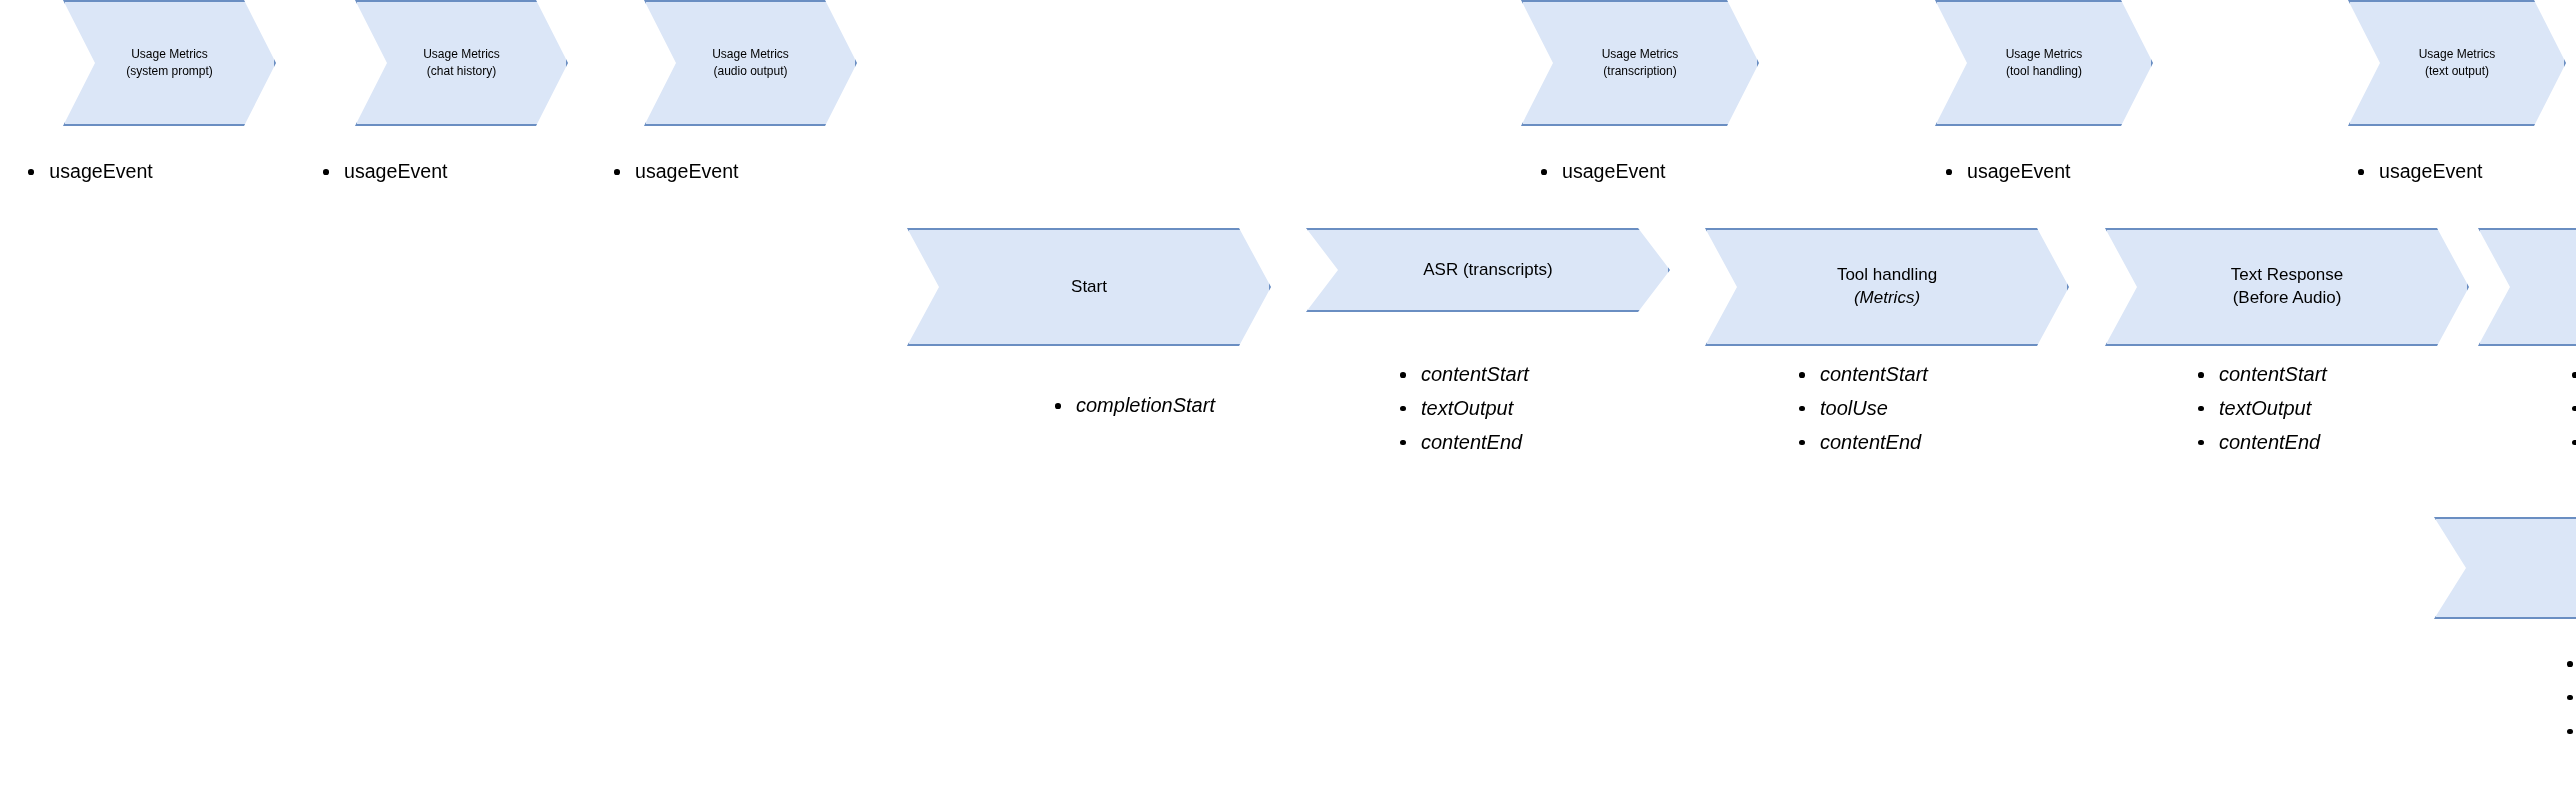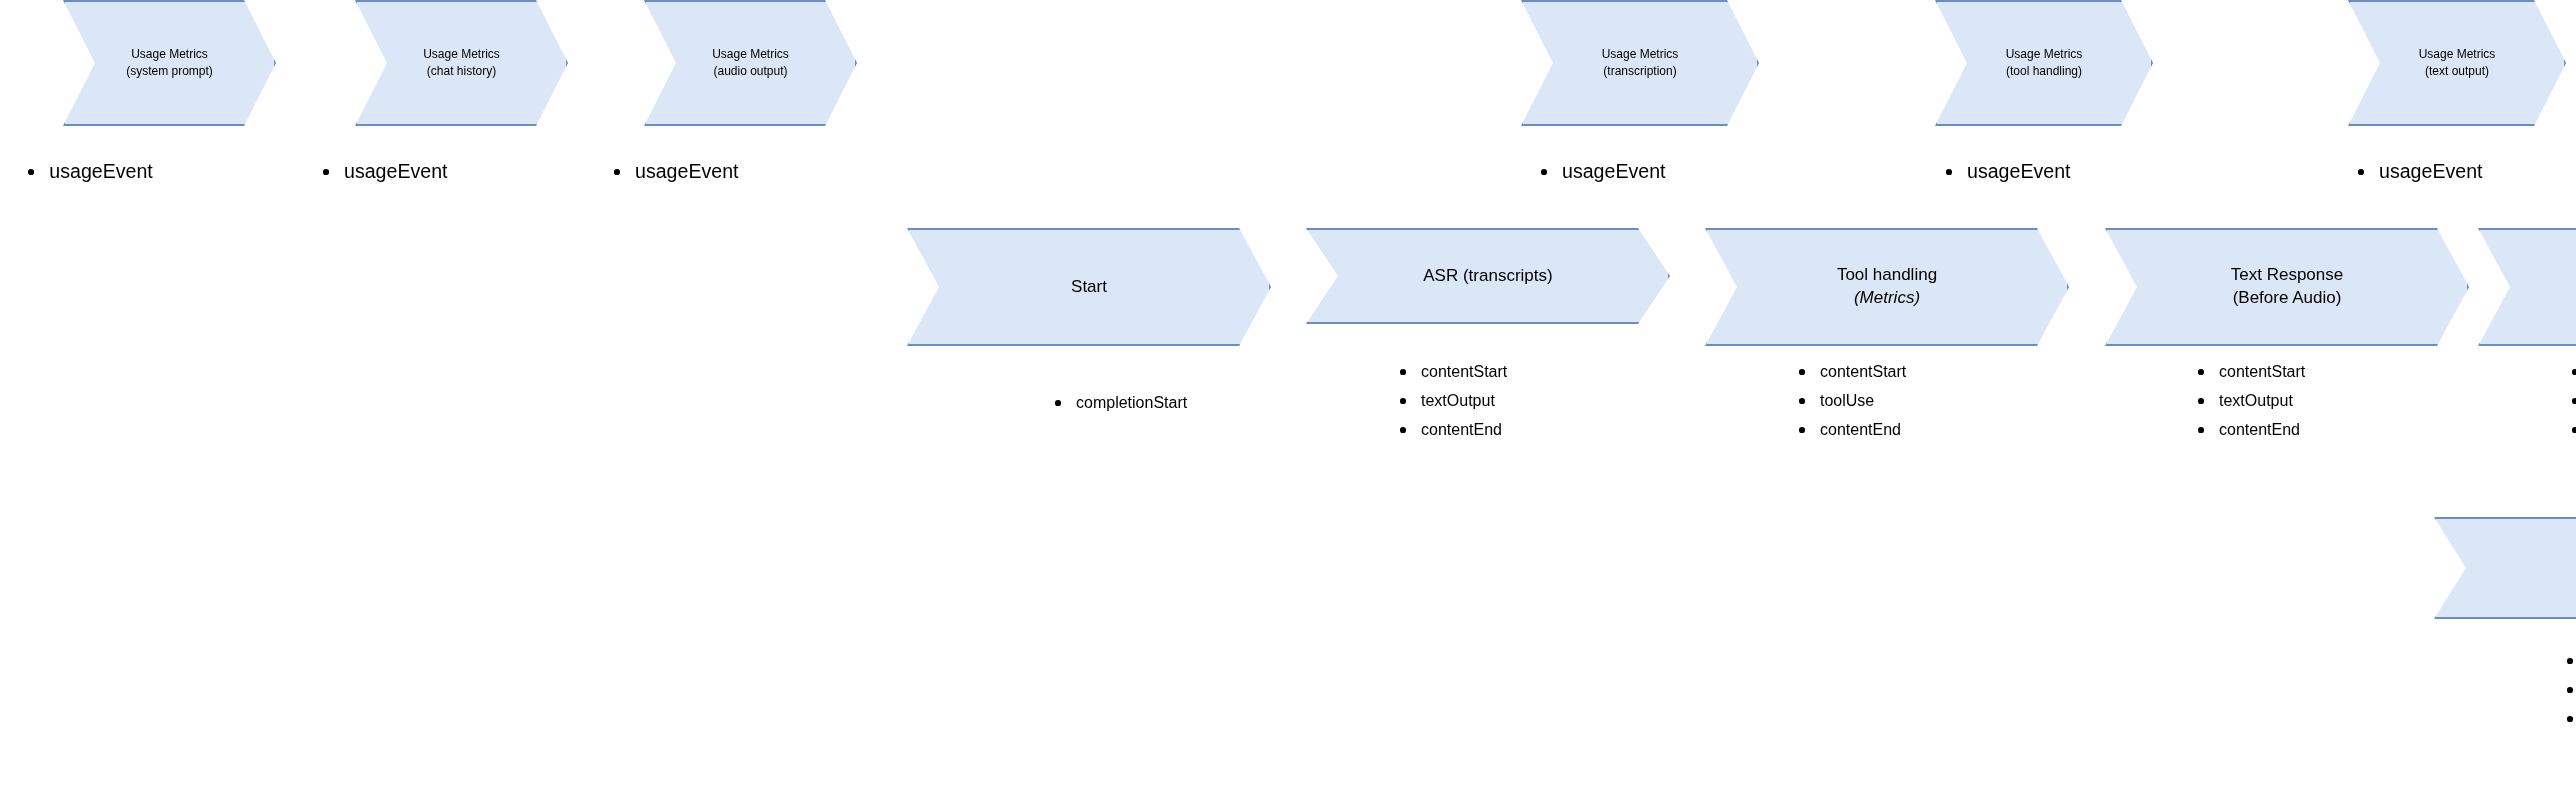--- a/index.html
+++ b/index.html
@@ -82,21 +82,22 @@
     width: 5.7px;
     height: 5.7px;
     margin-top: -2.6px;
     background: #000000;
     border-radius: 50%;
   }
   .bullets.metrics {
     font-size: 19.6px;
   }
   .bullets.events {
-    font-size: 16px;
+    font-size: 20px;
+    font-style: italic;
   }
 </style>
 </head>
 <body>
 
 <div id="canvas">
 
   <div class="chevron small" style="left:63px; top:0px; width:213px; height:126px;">
     <div class="chev-inner">
       <span class="chev-line">Usage Metrics</span>
@@ -159,21 +160,21 @@
 
   <div class="chevron big" style="left:907px; top:228px; width:364px; height:118px;">
     <div class="chev-inner">
       <span class="chev-line">Start</span>
     </div>
   </div>
   <ul class="bullets events" style="left:1036px; top:378px;">
     <li>completionStart</li>
   </ul>
 
-  <div class="chevron big" style="left:1306px; top:228px; width:364px; height:96px;">
+  <div class="chevron big" style="left:1306px; top:228px; width:364px; height:84px;">
     <div class="chev-inner">
       <span class="chev-line">ASR (transcripts)</span>
     </div>
   </div>
   <ul class="bullets events" style="left:1381px; top:347px;">
     <li>contentStart</li>
     <li>textOutput</li>
     <li>contentEnd</li>
   </ul>
 

